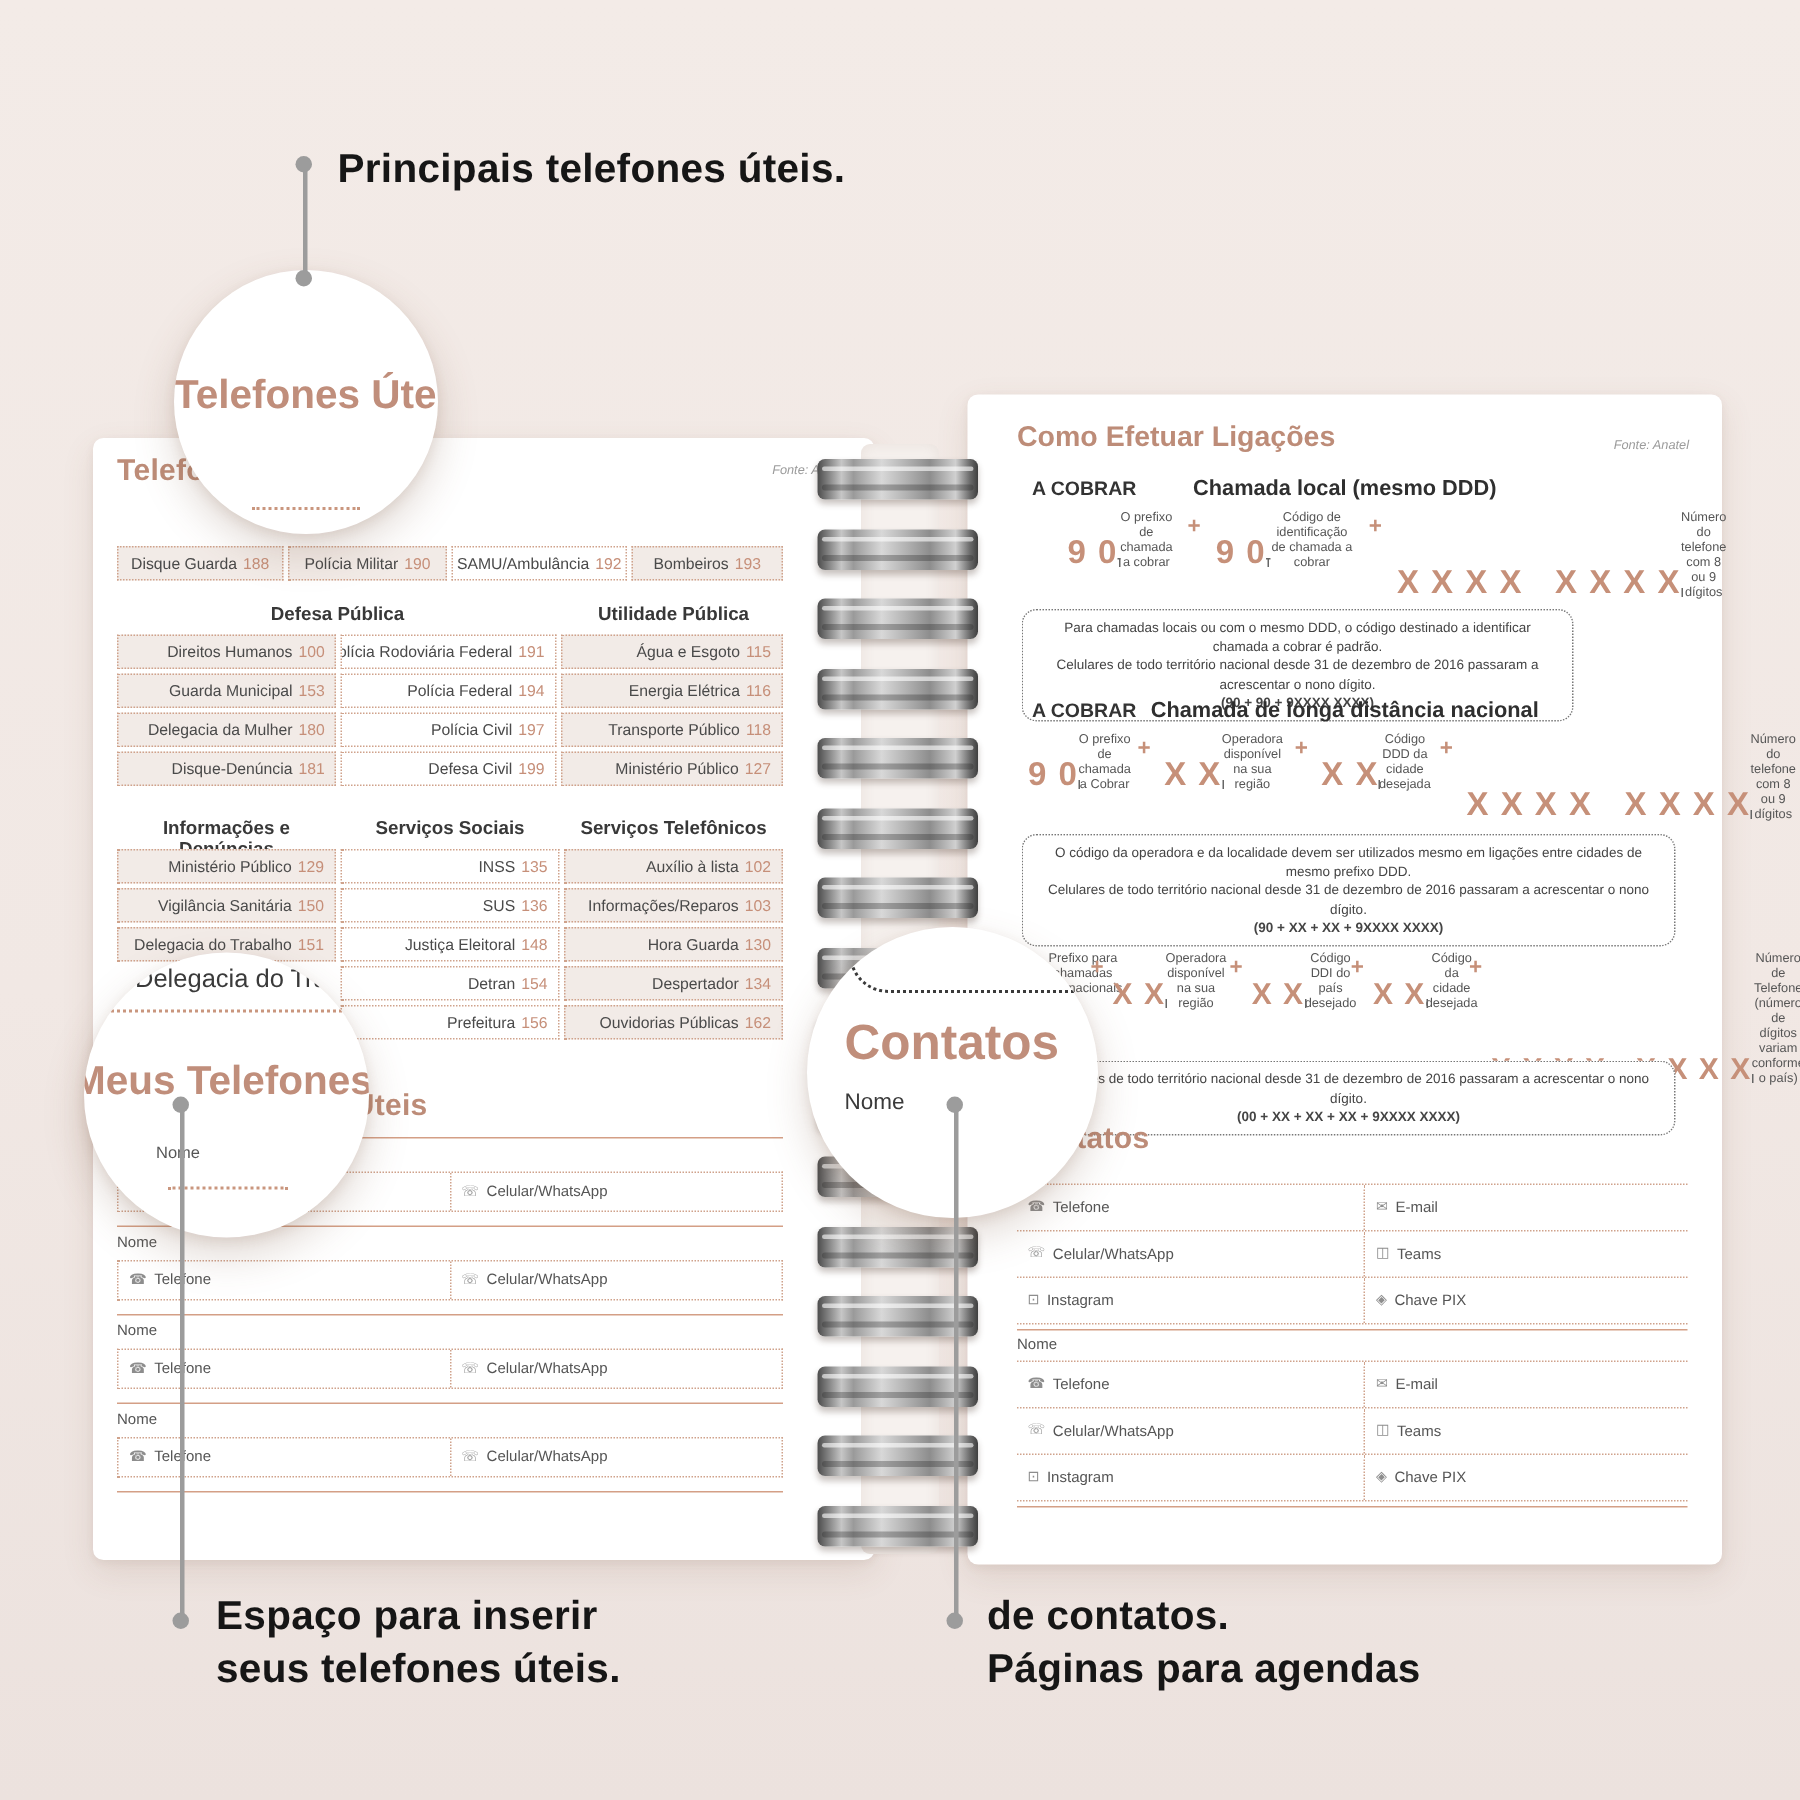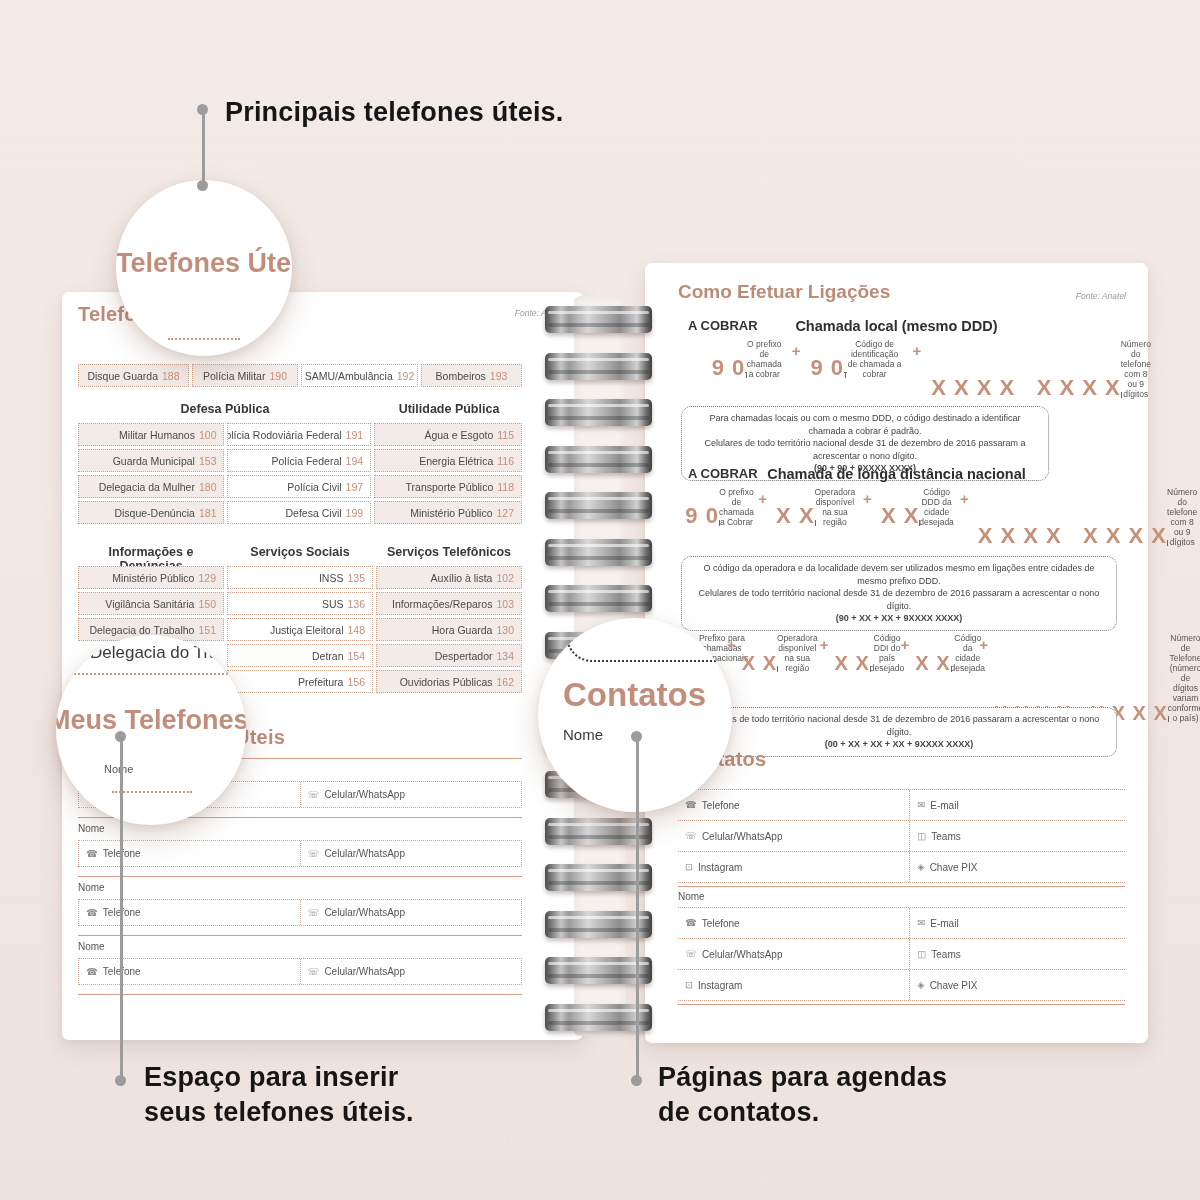--- a/index.html
+++ b/index.html
@@ -104,21 +104,21 @@
         <span>Bombeiros</span>
         <span class="num">193</span>
       </div>
   </div>
 
   <div class="abs colhdr" style="left:16px;top:110px;width:294px">Defesa Pública</div>
   <div class="abs colhdr" style="left:314px;top:110px;width:146px">Utilidade Pública</div>
   <div class="abs gridrow" style="left:16px;top:131px;width:444px">
     <div class="gcol" style="flex:1.02">
       <div class="cell">
-          <span>Militar Humanos</span>
+          <span>Direitos Humanos</span>
           <span class="num">100</span>
         </div>
       <div class="cell">
           <span>Guarda Municipal</span>
           <span class="num">153</span>
         </div>
       <div class="cell">
           <span>Delegacia da Mulher</span>
           <span class="num">180</span>
         </div>
@@ -497,15 +497,15 @@
 <div class="conndot" style="left:631px;top:731px"></div>
 <div class="connline" style="left:636px;top:740px;height:338px"></div>
 <div class="conndot" style="left:631px;top:1075px"></div>
 
 <div class="anno" style="left:225px;top:95px">Principais telefones úteis.</div>
 <div class="anno" style="left:144px;top:1060px">
   <div>Espaço para inserir</div>
   <div>seus telefones úteis.</div>
 </div>
 <div class="anno" style="left:658px;top:1060px">
+  <div>de contatos.</div>
   <div>Páginas para agendas</div>
-  <div>de contatos.</div>
 </div>
 
 </body></html>

